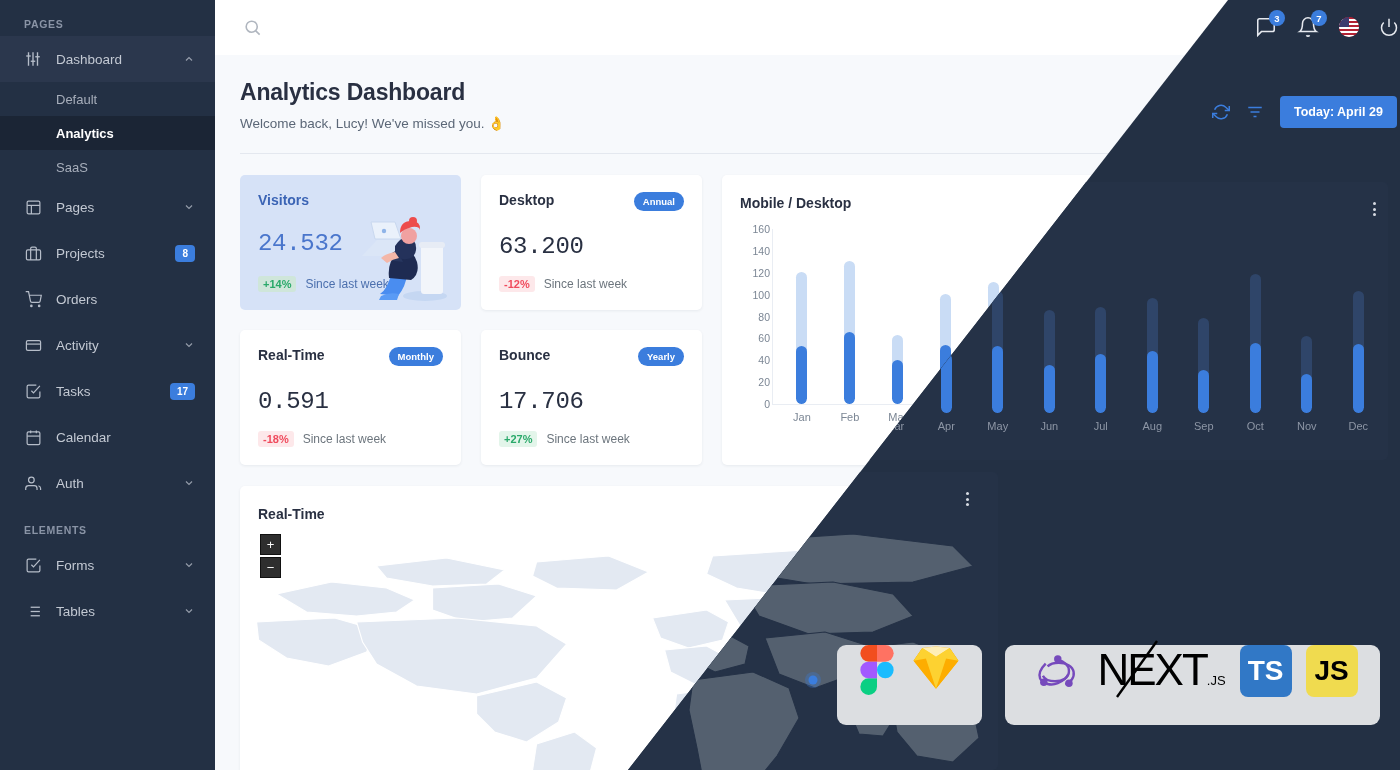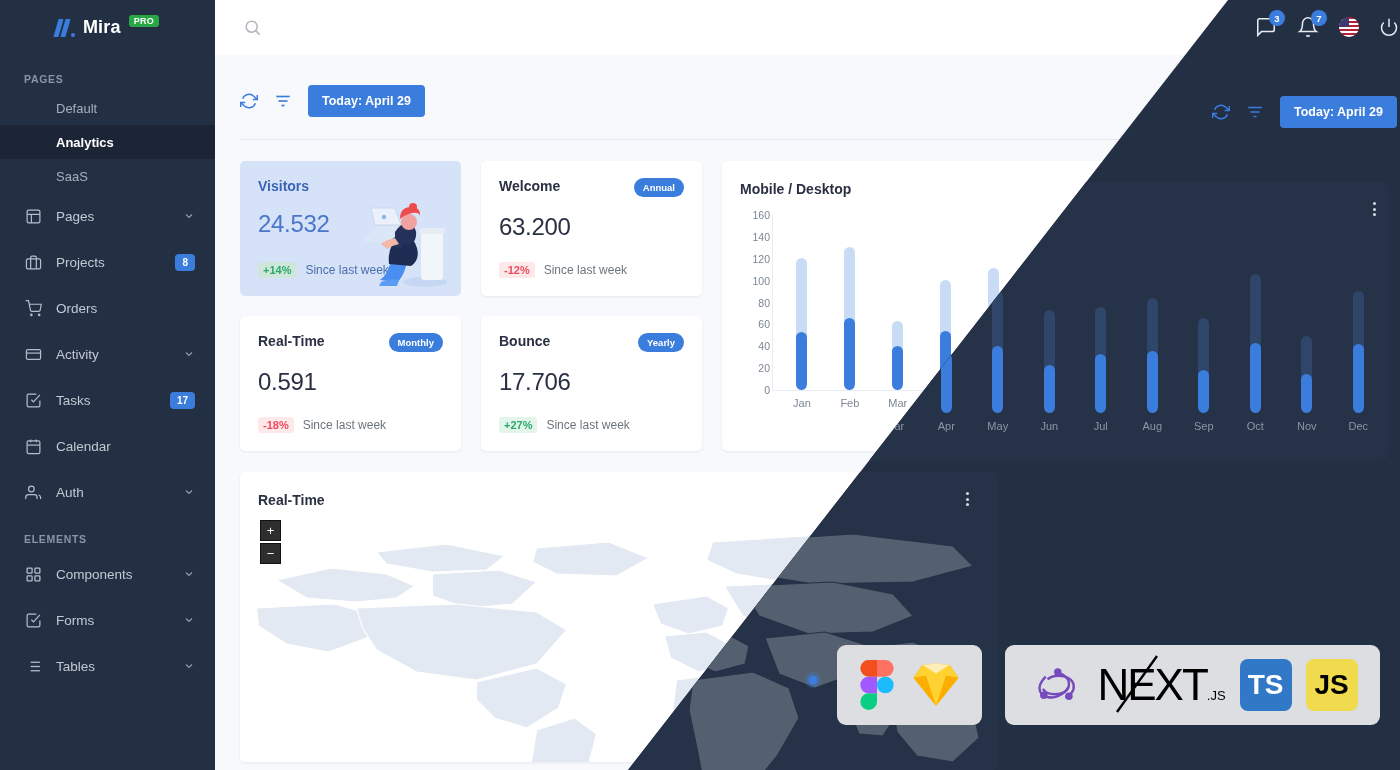--- a/index.html
+++ b/index.html
@@ -104,21 +104,21 @@
     position: relative; overflow: hidden;
   }
   .stat-card.highlight { background: #d6e2f7; box-shadow: none; }
   .stat-head { display: flex; align-items: flex-start; justify-content: space-between; }
   .stat-title { font-size: 14px; font-weight: 600; color: #293042; }
   .stat-card.highlight .stat-title { color: #3b64b5; }
   .stat-pill {
     background: #3b7ddd; color: #fff; font-size: 9.5px; font-weight: 700;
     padding: 4px 9px; border-radius: 11px;
   }
-  .stat-value { font-size: 24px; font-weight: 400; color: #293042; margin-top: 16px; letter-spacing: -.3px; }
+  .stat-value { font-size: 24px; font-weight: 400; color: #293042; margin-top: 22px; letter-spacing: -.3px; font-family: Liberation Mono, monospace; }
   .stat-card.highlight .stat-value { color: #4a76cc; }
   .stat-foot { position: absolute; left: 18px; bottom: 18px; display: flex; align-items: center; gap: 9px; }
   .chip { font-size: 11px; font-weight: 700; padding: 2px 5px; border-radius: 3px; }
   .chip.up { background: #e3f5ea; color: #2aa96a; }
   .chip.down { background: #fde8ea; color: #f04b5d; }
   .stat-card.highlight .chip.up { background: #cfe6da; }
   .stat-foot-txt { font-size: 12px; color: #6c757d; }
   .stat-card.highlight .stat-foot-txt { color: #4b6fad; }
 
   .illus { position: absolute; right: 6px; bottom: 6px; width: 118px; height: 104px; }
@@ -179,51 +179,58 @@
     position: absolute; inset: 0; pointer-events: none; z-index: 40;
     background: #233044;
     -webkit-clip-path: polygon(1228px 0, 1400px 0, 1400px 770px, 628px 770px);
     clip-path: polygon(1228px 0, 1400px 0, 1400px 770px, 628px 770px);
     mix-blend-mode: normal;
   }
 
   
   .logo-panel {
     position: absolute; z-index: 60; background: #dcdee1; border-radius: 9px;
-    display: flex; align-items: center; justify-content: center; gap: 26px;
+    display: flex; align-items: flex-start; justify-content: center; gap: 26px;
   }
   .logo-panel.p1 { left: 837px; top: 645px; width: 145px; height: 80px; gap: 18px; }
   .logo-panel.p2 { left: 1005px; top: 645px; width: 375px; height: 80px; gap: 14px; }
   .nextjs-logo { font-size: 44px; letter-spacing: -2px; color: #000; position: relative;
     font-family: "Liberation Sans", sans-serif; }
   .ts-box, .js-box { width: 52px; height: 52px; border-radius: 8px; display: flex;
     align-items: center; justify-content: center; font-size: 28px; font-weight: 700;
     font-family: "Liberation Sans", sans-serif; }
   .ts-box { background: #3178c6; color: #fff; }
   .js-box { background: #f0db4f; color: #000; }
 </style>
 </head>
 <body>
 
 <div id="root">
 
   <aside class="sidebar">
-    <div class="brand">
-      <span class="brand-mark">
-        <i></i>
-          <i></i>
-          <span class="brand-dot"></span>
-      </span>
-      <span class="brand-name">Mira</span>
-      <span class="brand-pro">PRO</span>
-    </div>
 
     <div>
       <div class="nav-header">PAGES</div>
 
+      <div class="nav-item" style="background:#2b374d;">
+        <span class="ico">
+          <svg viewBox="0 0 24 24" width="18" height="18" fill="none" stroke="currentColor" stroke-width="1.8">
+              <line x1="6" y1="3" x2="6" y2="21"></line>
+              <line x1="12" y1="3" x2="12" y2="21"></line>
+              <line x1="18" y1="3" x2="18" y2="21"></line>
+              <line x1="3" y1="8" x2="9" y2="8"></line>
+              <line x1="9" y1="15" x2="15" y2="15"></line>
+              <line x1="15" y1="9" x2="21" y2="9"></line>
+            </svg>
+        </span>
+        <span class="lbl">Dashboard</span>
+        <svg class="chev" viewBox="0 0 24 24" fill="none" stroke="#c3c9d3" stroke-width="2.4">
+            <polyline points="18 15 12 9 6 15"></polyline>
+          </svg>
+      </div>
       <div class="subnav-item">
           <span>Default</span>
         </div>
       <div class="subnav-item active">
           <span>Analytics</span>
         </div>
       <div class="subnav-item">
           <span>SaaS</span>
         </div>
 
@@ -310,34 +317,20 @@
         <span class="lbl">Auth</span>
         <svg class="chev" viewBox="0 0 24 24" fill="none" stroke="#c3c9d3" stroke-width="2.4">
             <polyline points="6 9 12 15 18 9"></polyline>
           </svg>
       </div>
     </div>
 
     <div>
       <div class="nav-header">ELEMENTS</div>
 
-      <div class="nav-item">
-        <span class="ico">
-            <svg viewBox="0 0 24 24" width="17" height="17" fill="none" stroke="currentColor" stroke-width="1.8">
-              <rect x="3" y="3" width="7" height="7" rx="1"></rect>
-              <rect x="14" y="3" width="7" height="7" rx="1"></rect>
-              <rect x="3" y="14" width="7" height="7" rx="1"></rect>
-              <rect x="14" y="14" width="7" height="7" rx="1"></rect>
-            </svg>
-          </span>
-        <span class="lbl">Components</span>
-        <svg class="chev" viewBox="0 0 24 24" fill="none" stroke="#c3c9d3" stroke-width="2.4">
-            <polyline points="6 9 12 15 18 9"></polyline>
-          </svg>
-      </div>
 
 
       <div class="nav-item">
         <span class="ico">
             <svg viewBox="0 0 24 24" width="17" height="17" fill="none" stroke="currentColor" stroke-width="1.7">
               <polyline points="9 11 12 14 21 4"></polyline>
               <path d="M21 12v7a2 2 0 0 1-2 2H5a2 2 0 0 1-2-2V5a2 2 0 0 1 2-2h11"></path>
             </svg>
           </span>
         <span class="lbl">Forms</span>
@@ -398,20 +391,24 @@
           <svg width="20" height="20" viewBox="0 0 24 24" fill="none" stroke="currentColor" stroke-width="1.8">
               <path d="M18.36 6.64a9 9 0 1 1-12.73 0"></path>
               <line x1="12" y1="2" x2="12" y2="12"></line>
             </svg>
         </div>
       </div>
     </div>
 
     <div class="content">
       <div class="page-head">
+        <div>
+          <div class="page-title">Analytics Dashboard</div>
+          <div class="page-sub">Welcome back, Lucy! We've missed you. 👌</div>
+        </div>
         <div class="page-actions">
           <svg class="act-ico" viewBox="0 0 24 24" fill="none" stroke="currentColor" stroke-width="2">
               <polyline points="23 4 23 10 17 10"></polyline>
               <polyline points="1 20 1 14 7 14"></polyline>
               <path d="M3.51 9a9 9 0 0 1 14.85-3.36L23 10M1 14l4.64 4.36A9 9 0 0 0 20.49 15"></path>
             </svg>
           <svg class="act-ico" viewBox="0 0 24 24" fill="none" stroke="currentColor" stroke-width="2.2">
               <line x1="3" y1="6" x2="21" y2="6"></line>
               <line x1="6" y1="12" x2="18" y2="12"></line>
               <line x1="10" y1="18" x2="14" y2="18"></line>
@@ -448,21 +445,21 @@
               <path d="M58 46 q6 -10 14 -8 q8 2 7 12 q-1 8 -9 9 q-9 1 -12 -5z" fill="#24325b"></path>
               <circle cx="72" cy="36" r="8" fill="#f0a1a1"></circle>
               <path d="M63 33 q0 -12 11 -12 q10 0 9 9 q-1 -4 -8 -3 q-8 2 -12 6z" fill="#ed4c4c"></path>
               <circle cx="76" cy="21" r="4" fill="#ed4c4c"></circle>
               <path d="M58 52 q-10 2 -14 6 l6 5 q6 -4 12 -5z" fill="#f4b7a8"></path>
             </svg>
           </div>
 
           <div class="stat-card">
             <div class="stat-head">
-              <span class="stat-title">Welcome</span>
+              <span class="stat-title">Desktop</span>
               <span class="stat-pill">Annual</span>
             </div>
             <div class="stat-value">63.200</div>
             <div class="stat-foot">
               <span class="chip down">-12%</span>
               <span class="stat-foot-txt">Since last week</span>
             </div>
           </div>
 
           <div class="stat-card">

